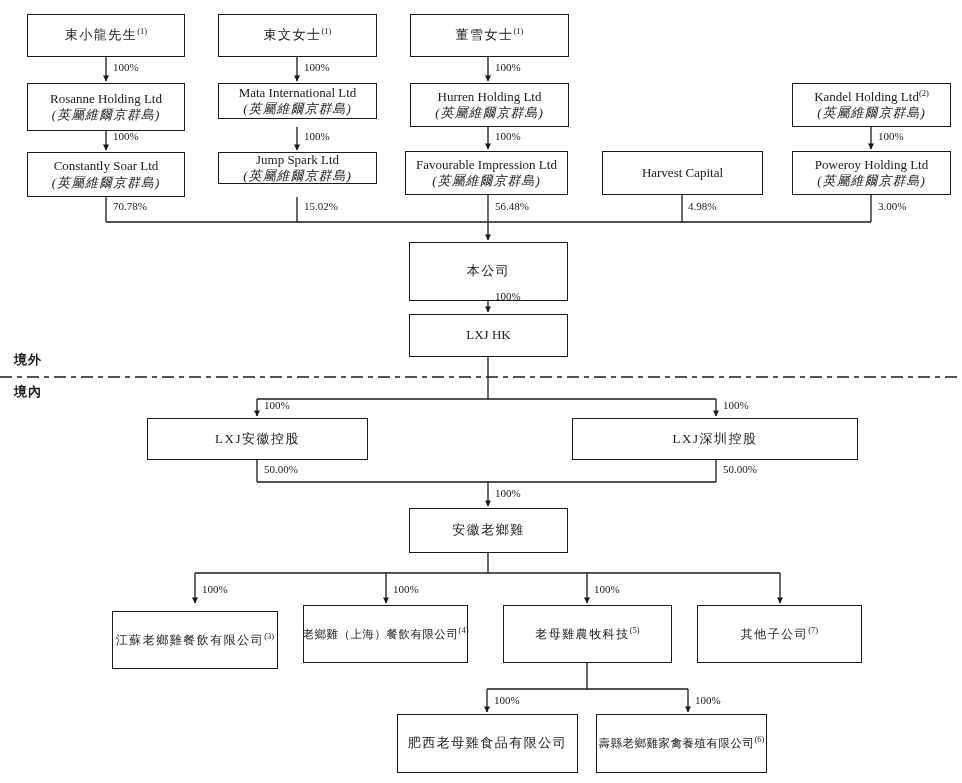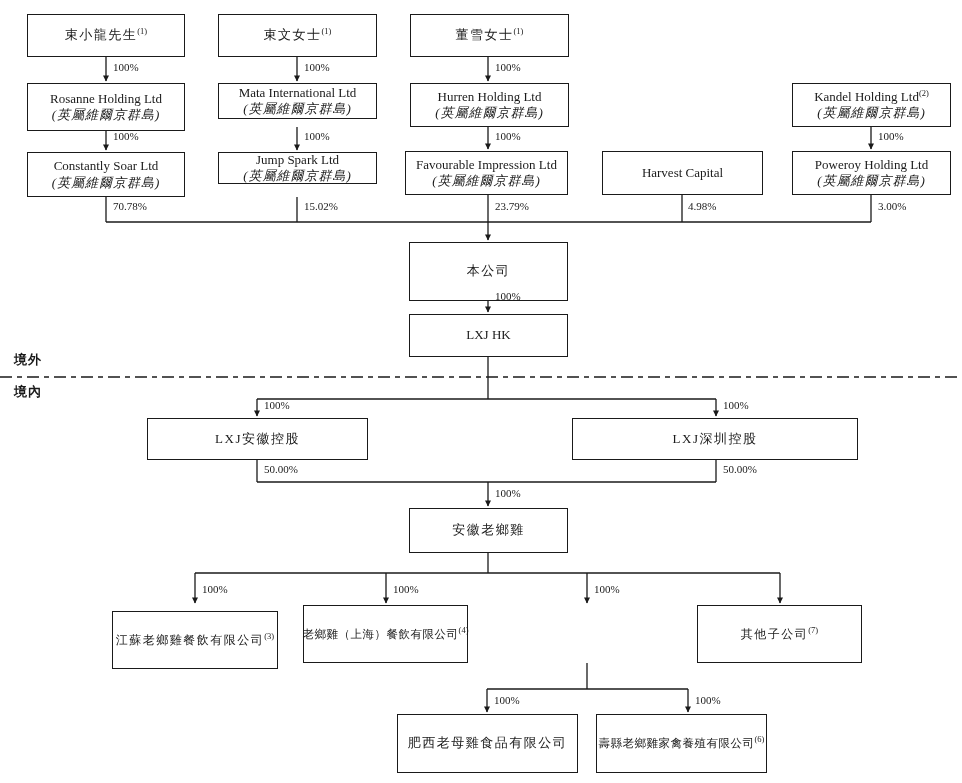--- a/index.html
+++ b/index.html
@@ -145,41 +145,44 @@
   <div class="node" style="left:409px;top:508px;width:159px;height:45px">
     <div class="nl zh">安徽老鄉雞</div>
   </div>
 
   <div class="node" style="left:112px;top:611px;width:166px;height:58px">
     <div class="nl zh" style="font-size:12px"><span>江蘇老鄉雞餐飲有限公司</span><sup>(3)</sup></div>
   </div>
   <div class="node" style="left:303px;top:605px;width:165px;height:58px">
     <div class="nl zh" style="font-size:11.5px;letter-spacing:0.5px"><span>老鄉雞（上海）餐飲有限公司</span><sup>(4)</sup></div>
   </div>
+  <div class="node" style="left:503px;top:605px;width:169px;height:58px">
+    <div class="nl zh" style="font-size:12px"><span>老母雞農牧科技</span><sup>(5)</sup></div>
+  </div>
   <div class="node" style="left:697px;top:605px;width:165px;height:58px">
     <div class="nl zh" style="font-size:12px"><span>其他子公司</span><sup>(7)</sup></div>
   </div>
 
   <div class="node" style="left:397px;top:714px;width:181px;height:59px">
     <div class="nl zh" style="font-size:13px">肥西老母雞食品有限公司</div>
   </div>
   <div class="node" style="left:596px;top:714px;width:171px;height:59px">
     <div class="nl zh" style="font-size:11.5px;letter-spacing:0.5px"><span>壽縣老鄉雞家禽養殖有限公司</span><sup>(6)</sup></div>
   </div>
 
   <div class="pct" style="left:113px;top:61px">100%</div>
   <div class="pct" style="left:304px;top:61px">100%</div>
   <div class="pct" style="left:495px;top:61px">100%</div>
   <div class="pct" style="left:113px;top:130px">100%</div>
   <div class="pct" style="left:304px;top:130px">100%</div>
   <div class="pct" style="left:495px;top:130px">100%</div>
   <div class="pct" style="left:878px;top:130px">100%</div>
   <div class="pct" style="left:113px;top:200px">70.78%</div>
   <div class="pct" style="left:304px;top:200px">15.02%</div>
-  <div class="pct" style="left:495px;top:200px">23.79%</div>
+  <div class="pct" style="left:495px;top:200px">56.48%</div>
   <div class="pct" style="left:688px;top:200px">4.98%</div>
   <div class="pct" style="left:878px;top:200px">3.00%</div>
   <div class="pct" style="left:495px;top:290px">100%</div>
   <div class="pct" style="left:264px;top:399px">100%</div>
   <div class="pct" style="left:723px;top:399px">100%</div>
   <div class="pct" style="left:264px;top:463px">50.00%</div>
   <div class="pct" style="left:723px;top:463px">50.00%</div>
   <div class="pct" style="left:495px;top:487px">100%</div>
   <div class="pct" style="left:202px;top:583px">100%</div>
   <div class="pct" style="left:393px;top:583px">100%</div>

